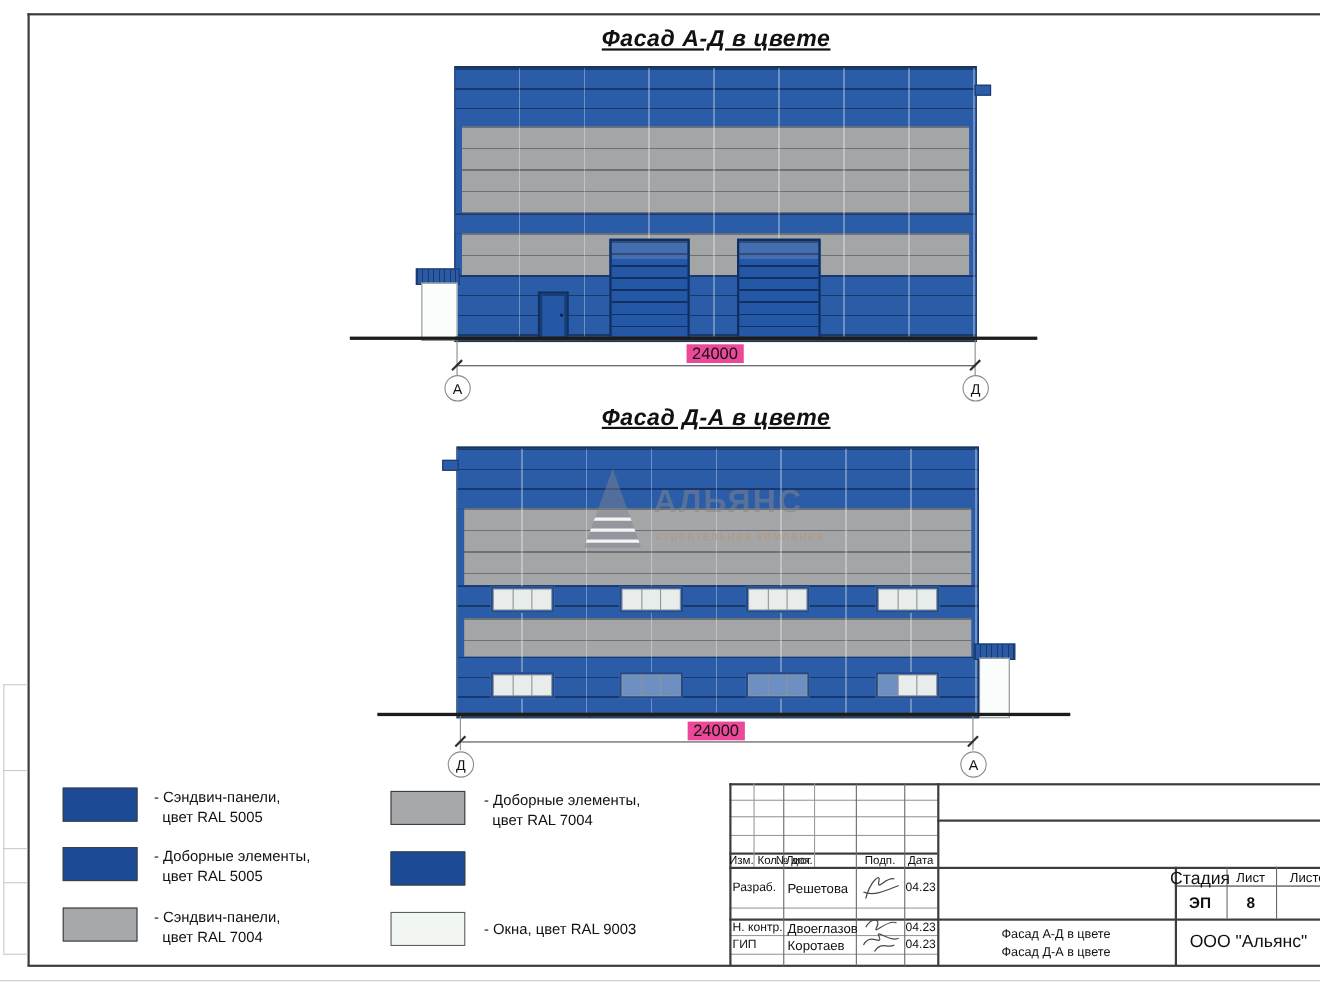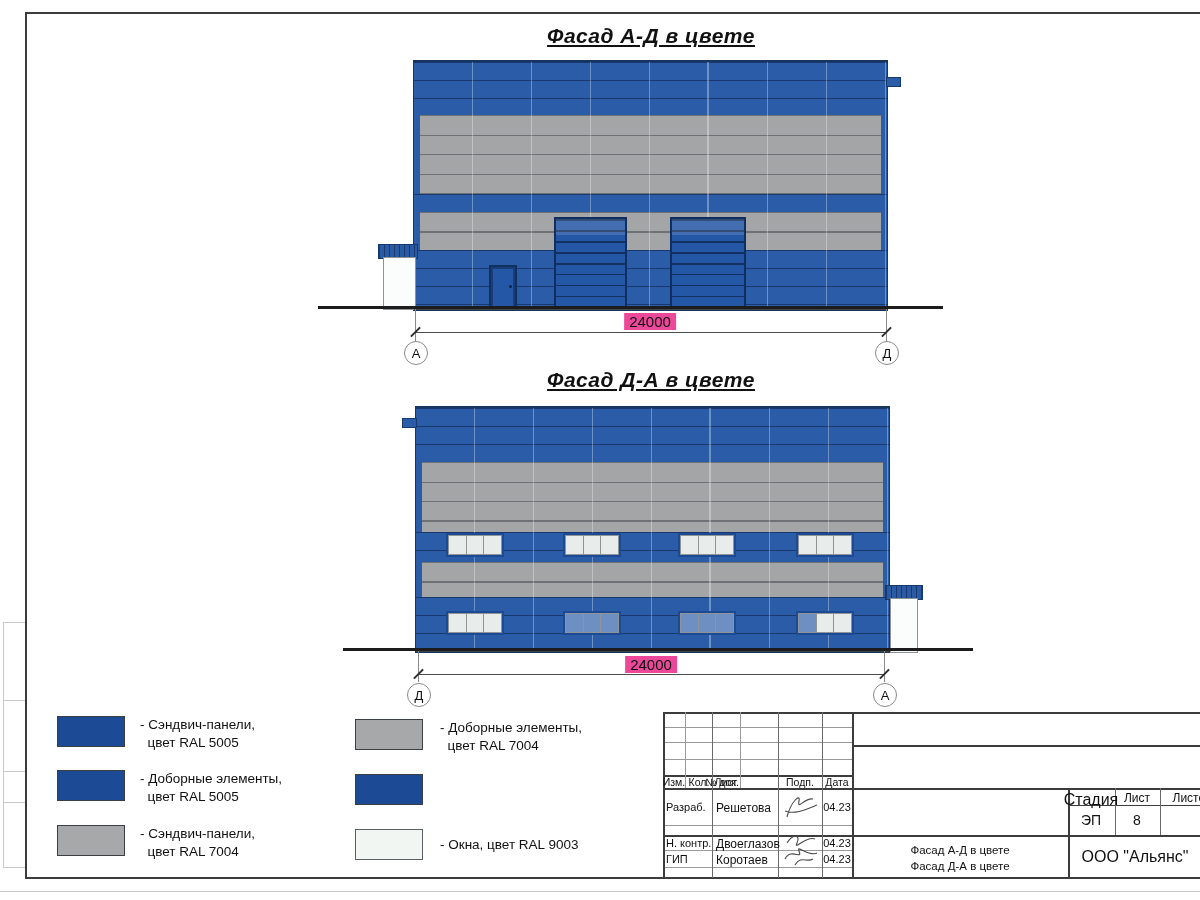--- a/index.html
+++ b/index.html
@@ -48,21 +48,21 @@
   
   .swatch{position:absolute;width:68px;height:31px;border:1.5px solid #3a3f44;box-sizing:border-box;}
   .swatch.navy{background:#1d4a95;}
   .swatch.gray{background:#a6a8aa;}
   .swatch.white{background:#f2f6f3;border-color:#5a5f63;}
   .legend-label{position:absolute;font-size:13.5px;line-height:1.35;white-space:pre-wrap;}
   
   .tb-text{position:absolute;font-size:11px;white-space:nowrap;}
   .tb-text.center{transform:translateX(-50%);}
   .tb-title{position:absolute;font-size:11.5px;line-height:1.4;text-align:center;white-space:pre-wrap;transform:translateX(-50%);}
-  .tb-big{position:absolute;font-size:14px;transform:translateX(-50%);}
+  .tb-big{position:absolute;font-size:14px;transform:translateX(-50%);font-weight:bold;}
   .company{position:absolute;font-size:16px;transform:translateX(-50%);white-space:nowrap;}
   .sig{position:absolute;}
 </style>
 </head>
 <body>
 
 <div id="sheet">
 
   <div class="hl strong" style="left:25px;top:12px;width:1175px;"></div>
   <div class="vl strong" style="left:25px;top:12px;height:866px;"></div>
@@ -156,20 +156,37 @@
     <div class="win" style="left:380px;top:203px;">
         <div class="pane glass"></div>
         <div class="pane"></div>
         <div class="pane"></div>
       </div>
 
     <div class="canopy-top" style="left:469px;top:177px;width:36px;height:13px;"></div>
     <div class="canopy-box" style="left:474px;top:190px;width:26px;height:53px;"></div>
     <div class="baseline-strip"></div>
 
+    <div class="wm" style="left:110px;top:14px;width:290px;height:95px;">
+      <svg width="56" height="76" style="position:absolute;left:3px;top:2px;" viewBox="0 0 56 76">
+        <defs>
+            <clipPath id="tri">
+              <path d="M28 2 L54 74 L2 74 Z"></path>
+            </clipPath>
+          </defs>
+        <path d="M28 2 L54 74 L2 74 Z" fill="rgba(128,133,144,0.45)"></path>
+        <g clip-path="url(#tri)" stroke="rgba(255,255,255,0.9)" stroke-width="3">
+          <line x1="0" y1="48" x2="56" y2="48"></line>
+            <line x1="0" y1="58" x2="56" y2="58"></line>
+            <line x1="0" y1="68" x2="56" y2="68"></line>
+        </g>
+      </svg>
+      <div class="wm-name" style="left:68px;top:18px;">АЛЬЯНС</div>
+      <div class="wm-tag" style="left:70px;top:60px;">строительная компания</div>
+    </div>
   </div>
 
   <div class="ground" style="left:343px;top:648px;width:630px;"></div>
   <div class="extline" style="left:418px;top:651px;height:31px;"></div>
   <div class="extline" style="left:884px;top:651px;height:31px;"></div>
   <div class="dimline" style="left:418px;top:674px;width:466px;"></div>
   <div class="tick" style="left:412px;top:673px;"></div>
   <div class="tick" style="left:878px;top:673px;"></div>
   <div class="dim-label" style="left:651px;top:656px;">24000</div>
   <div class="axis" style="left:407px;top:683px;">Д</div>

